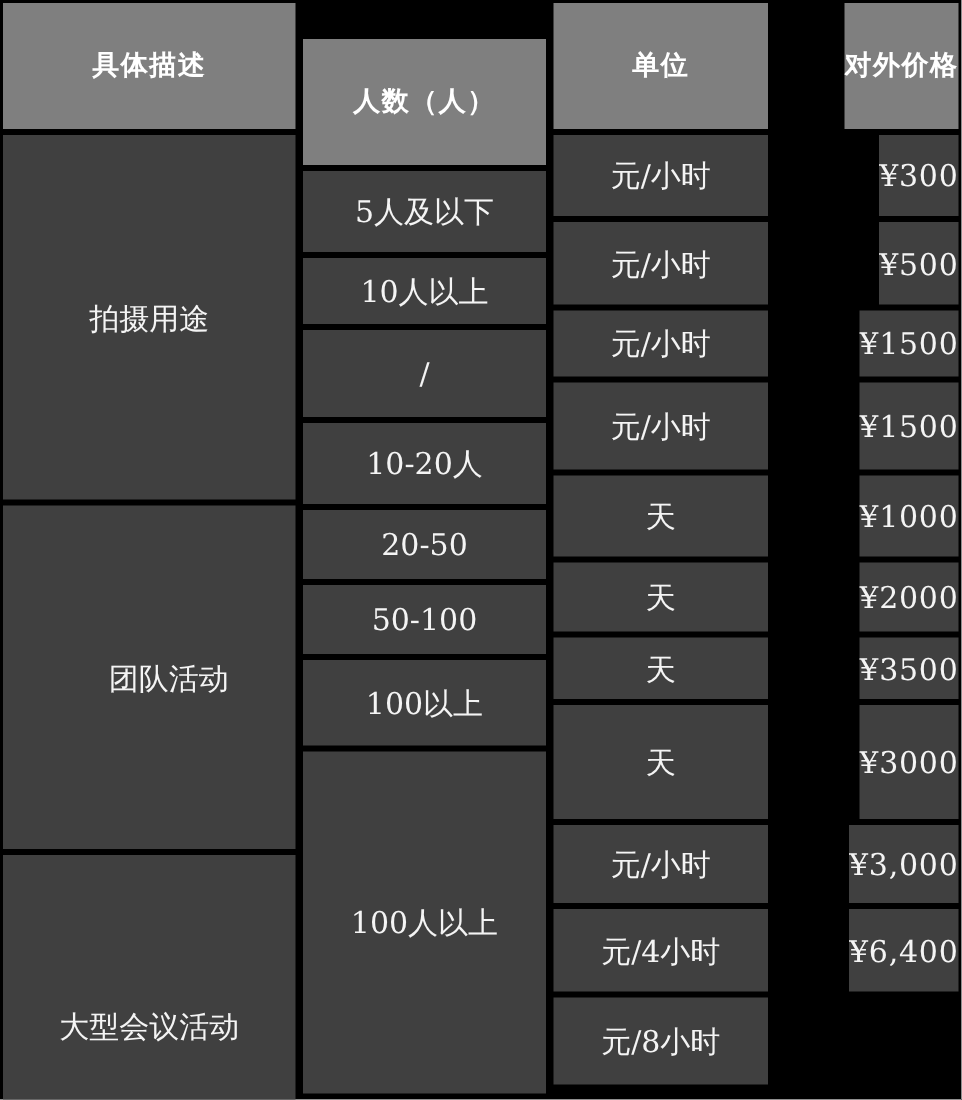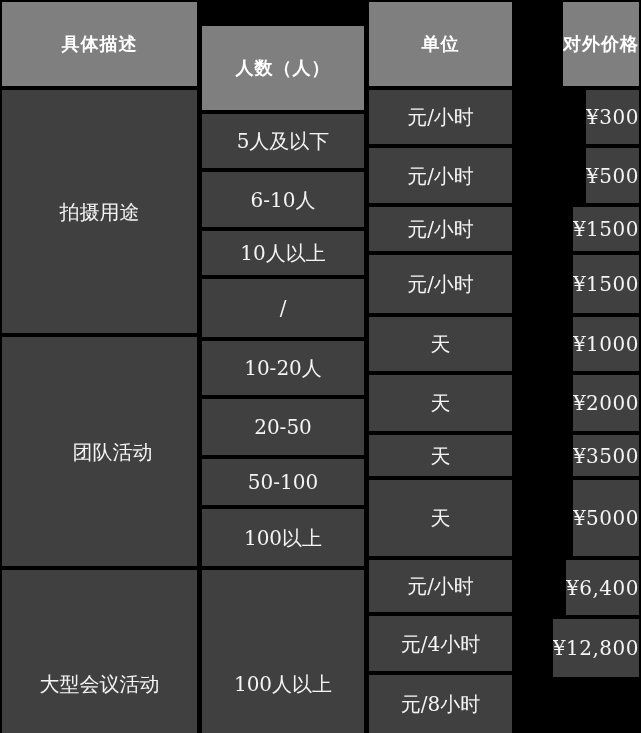--- a/index.html
+++ b/index.html
@@ -49,21 +49,21 @@
     color: #ffffff;
     font-weight: bold;
     font-size: 18px;
     letter-spacing: 1px;
   }
 
   .price-cell { font-size: 20px; letter-spacing: 0.5px; }
 
   
   .h41 { height: 41px; }
-  .h46 { height: 56px; }
+  .h46 { height: 46px; }
   .h52 { height: 52px; }
   .h54 { height: 54px; }
   .h55 { height: 55px; }
   .h56 { height: 57px; }
   .h58 { height: 58px; }
   .h61 { height: 46px; }
   .h63 { height: 58px; }
   .h64 { height: 44px; }
   .h76 { height: 76px; }
   .h178 { height: 228px; }
@@ -78,21 +78,20 @@
   <div class="col col-description">
     <div class="cell header-cell">具体描述</div>
     <div class="cell h243">拍摄用途</div>
     <div class="cell h229">团队活动</div>
     <div class="cell h178">大型会议活动</div>
   </div>
 
   <div class="col col-people">
     <div class="cell header-cell">人数（人）</div>
     <div class="cell h54">5人及以下</div>
-    <div class="cell h55">6-10人</div>
     <div class="cell h64">10人以上</div>
     <div class="cell h58">/</div>
     <div class="cell h54">10-20人</div>
     <div class="cell h46">20-50</div>
     <div class="cell h61">50-100</div>
     <div class="cell h56">100以上</div>
     <div class="cell h178">100人以上</div>
   </div>
 
   <div class="col col-unit">
@@ -112,18 +111,18 @@
 
   <div class="col col-price">
     <div class="cell header-cell">对外价格</div>
     <div class="cell price-cell h54">¥300</div>
     <div class="cell price-cell h55">¥500</div>
     <div class="cell price-cell h64">¥1500</div>
     <div class="cell price-cell h58">¥1500</div>
     <div class="cell price-cell h54">¥1000</div>
     <div class="cell price-cell h46">¥2000</div>
     <div class="cell price-cell h41">¥3500</div>
-    <div class="cell price-cell h76">¥5000</div>
+    <div class="cell price-cell h76">¥3000</div>
+    <div class="cell price-cell h52">¥3,000</div>
     <div class="cell price-cell h55">¥6,400</div>
-    <div class="cell price-cell h63">¥12,800</div>
   </div>
 
 </div>
 
 </body></html>

